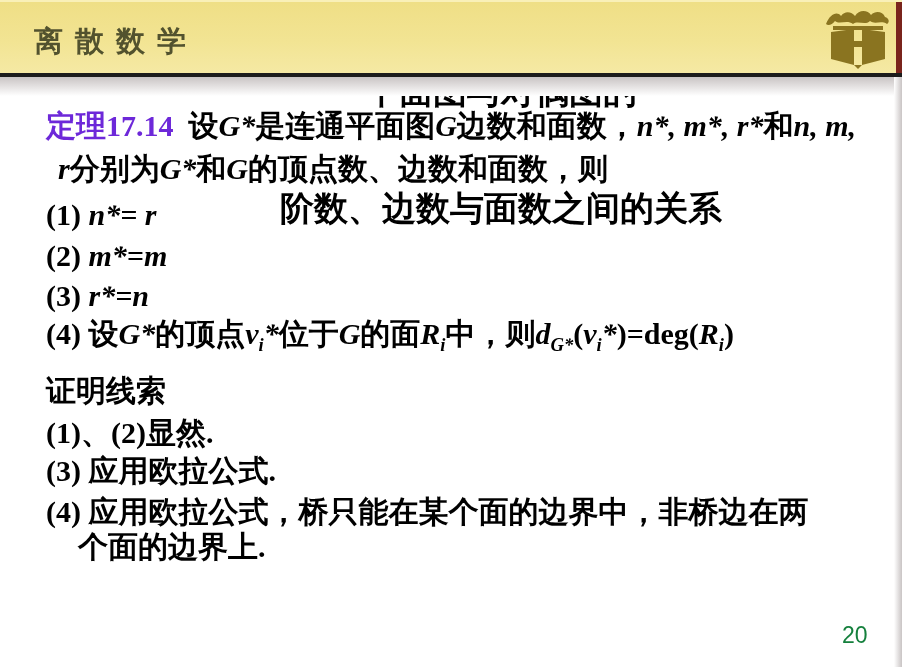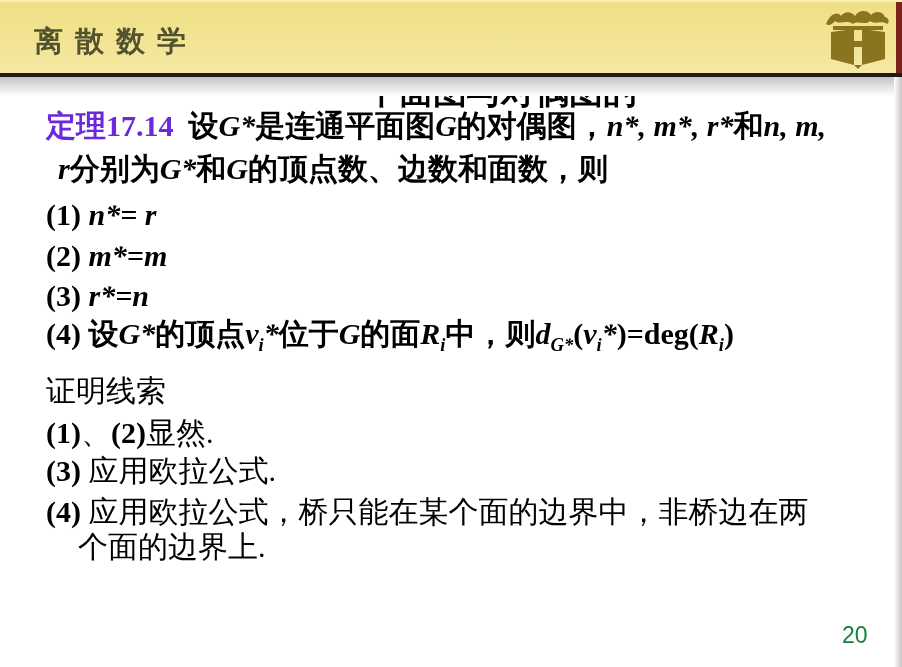--- a/index.html
+++ b/index.html
@@ -56,21 +56,21 @@
 
   
   .tline {
     position: absolute;
     font-size: 30px; line-height: 36px;
     color: #000000;
     white-space: pre;
   }
   .s-red  { color: #6d28d9; font-weight: bold; }
   .s-hanB { font-weight: bold; }
-  .s-han  { font-weight: normal; }
+  .s-han  { font-weight: bold; }
   .s-num  { font-weight: bold; font-family: "Liberation Serif", "DejaVu Serif", serif; }
   .s-rm   { font-weight: bold; font-family: "Liberation Serif", "DejaVu Serif", serif; }
   .s-it   { font-weight: bold; font-style: italic; font-family: "Liberation Serif", "DejaVu Serif", serif; }
   .s-itsub {
     font-weight: bold; font-style: italic;
     font-family: "Liberation Serif", "DejaVu Serif", serif;
     font-size: 62%; vertical-align: sub; line-height: 0;
   }
 
   .page-number {
@@ -81,40 +81,41 @@
 </style>
 </head>
 <body>
 
 <div class="slide">
 
   <div class="header">
     <div class="course-label">离散数学</div>
     <div class="slide-title">
       <div>平面图与对偶图的</div>
+      <div>阶数、边数与面数之间的关系</div>
     </div>
     <svg class="emblem" viewBox="0 0 72 64" xmlns="http://www.w3.org/2000/svg" aria-hidden="true">
 
       <path d="M5 16 C9 6, 16 3, 20 8 C24 2, 31 4, 34 8 C38 1, 47 2, 50 7 C55 2, 62 4, 64 9 C68 10, 69 14, 66 16 C60 12, 54 17, 49 13 C44 18, 37 12, 32 16 C26 11, 19 17, 14 13 C11 17, 7 18, 5 16 Z" fill="#8a7420"></path>
       <path d="M12 18 L62 18 L62 22 L12 22 Z" fill="#8a7420"></path>
 
       <path d="M10 24 L33 21 L33 57 L10 51 Z" fill="#8a7420"></path>
       <path d="M64 24 L41 21 L41 57 L64 51 Z" fill="#8a7420"></path>
       <rect x="33" y="33" width="8" height="6" fill="#8a7420"></rect>
       <path d="M33 57 L37 61 L41 57 Z" fill="#8a7420"></path>
     </svg>
     <div class="accent-strip"></div>
   </div>
   <div class="header-divider"></div>
 
   <div class="top-shadow"></div>
   <div class="right-shadow"></div>
 
   <div>
-      <div class="tline" style="top: 108px; left: 46px;"><span class="s-red">定理17.14</span><span class="s-hanB">  设</span><span class="s-it">G*</span><span class="s-hanB">是连通平面图</span><span class="s-it">G</span><span class="s-hanB">的对偶图，</span><span class="s-it">n*, m*, r*</span><span class="s-hanB">和</span><span class="s-it">n, m,</span></div>
+      <div class="tline" style="top: 108px; left: 46px;"><span class="s-red">定理17.14</span><span class="s-hanB">  设</span><span class="s-it">G*</span><span class="s-hanB">是连通平面图</span><span class="s-it">G</span><span class="s-hanB">边数和面数，</span><span class="s-it">n*, m*, r*</span><span class="s-hanB">和</span><span class="s-it">n, m,</span></div>
       <div class="tline" style="top: 151px; left: 58px;"><span class="s-it">r</span><span class="s-hanB">分别为</span><span class="s-it">G*</span><span class="s-hanB">和</span><span class="s-it">G</span><span class="s-hanB">的顶点数、边数和面数，则</span></div>
       <div class="tline" style="top: 197px; left: 46px;"><span class="s-num">(1) </span><span class="s-it">n*= r</span></div>
       <div class="tline" style="top: 238px; left: 46px;"><span class="s-num">(2) </span><span class="s-it">m*=m</span></div>
       <div class="tline" style="top: 278px; left: 46px;"><span class="s-num">(3) </span><span class="s-it">r*=n</span></div>
       <div class="tline" style="top: 316px; left: 46px;"><span class="s-num">(4) </span><span class="s-hanB">设</span><span class="s-it">G*</span><span class="s-hanB">的顶点</span><span class="s-it">v</span><span class="s-itsub">i</span><span class="s-it">*</span><span class="s-hanB">位于</span><span class="s-it">G</span><span class="s-hanB">的面</span><span class="s-it">R</span><span class="s-itsub">i</span><span class="s-hanB">中，则</span><span class="s-it">d</span><span class="s-itsub">G*</span><span class="s-rm">(</span><span class="s-it">v</span><span class="s-itsub">i</span><span class="s-it">*</span><span class="s-rm">)=deg(</span><span class="s-it">R</span><span class="s-itsub">i</span><span class="s-rm">)</span></div>
       <div class="tline" style="top: 373px; left: 46px;"><span class="s-han">证明线索</span></div>
       <div class="tline" style="top: 415px; left: 46px;"><span class="s-num">(1)</span><span class="s-han">、</span><span class="s-num">(2)</span><span class="s-han">显然.</span></div>
       <div class="tline" style="top: 453px; left: 46px;"><span class="s-num">(3) </span><span class="s-han">应用欧拉公式.</span></div>
       <div class="tline" style="top: 494px; left: 46px;"><span class="s-num">(4) </span><span class="s-han">应用欧拉公式，桥只能在某个面的边界中，非桥边在两</span></div>
       <div class="tline" style="top: 529px; left: 78px; text-align: right;"><span class="s-han">个面的边界上.</span></div>

